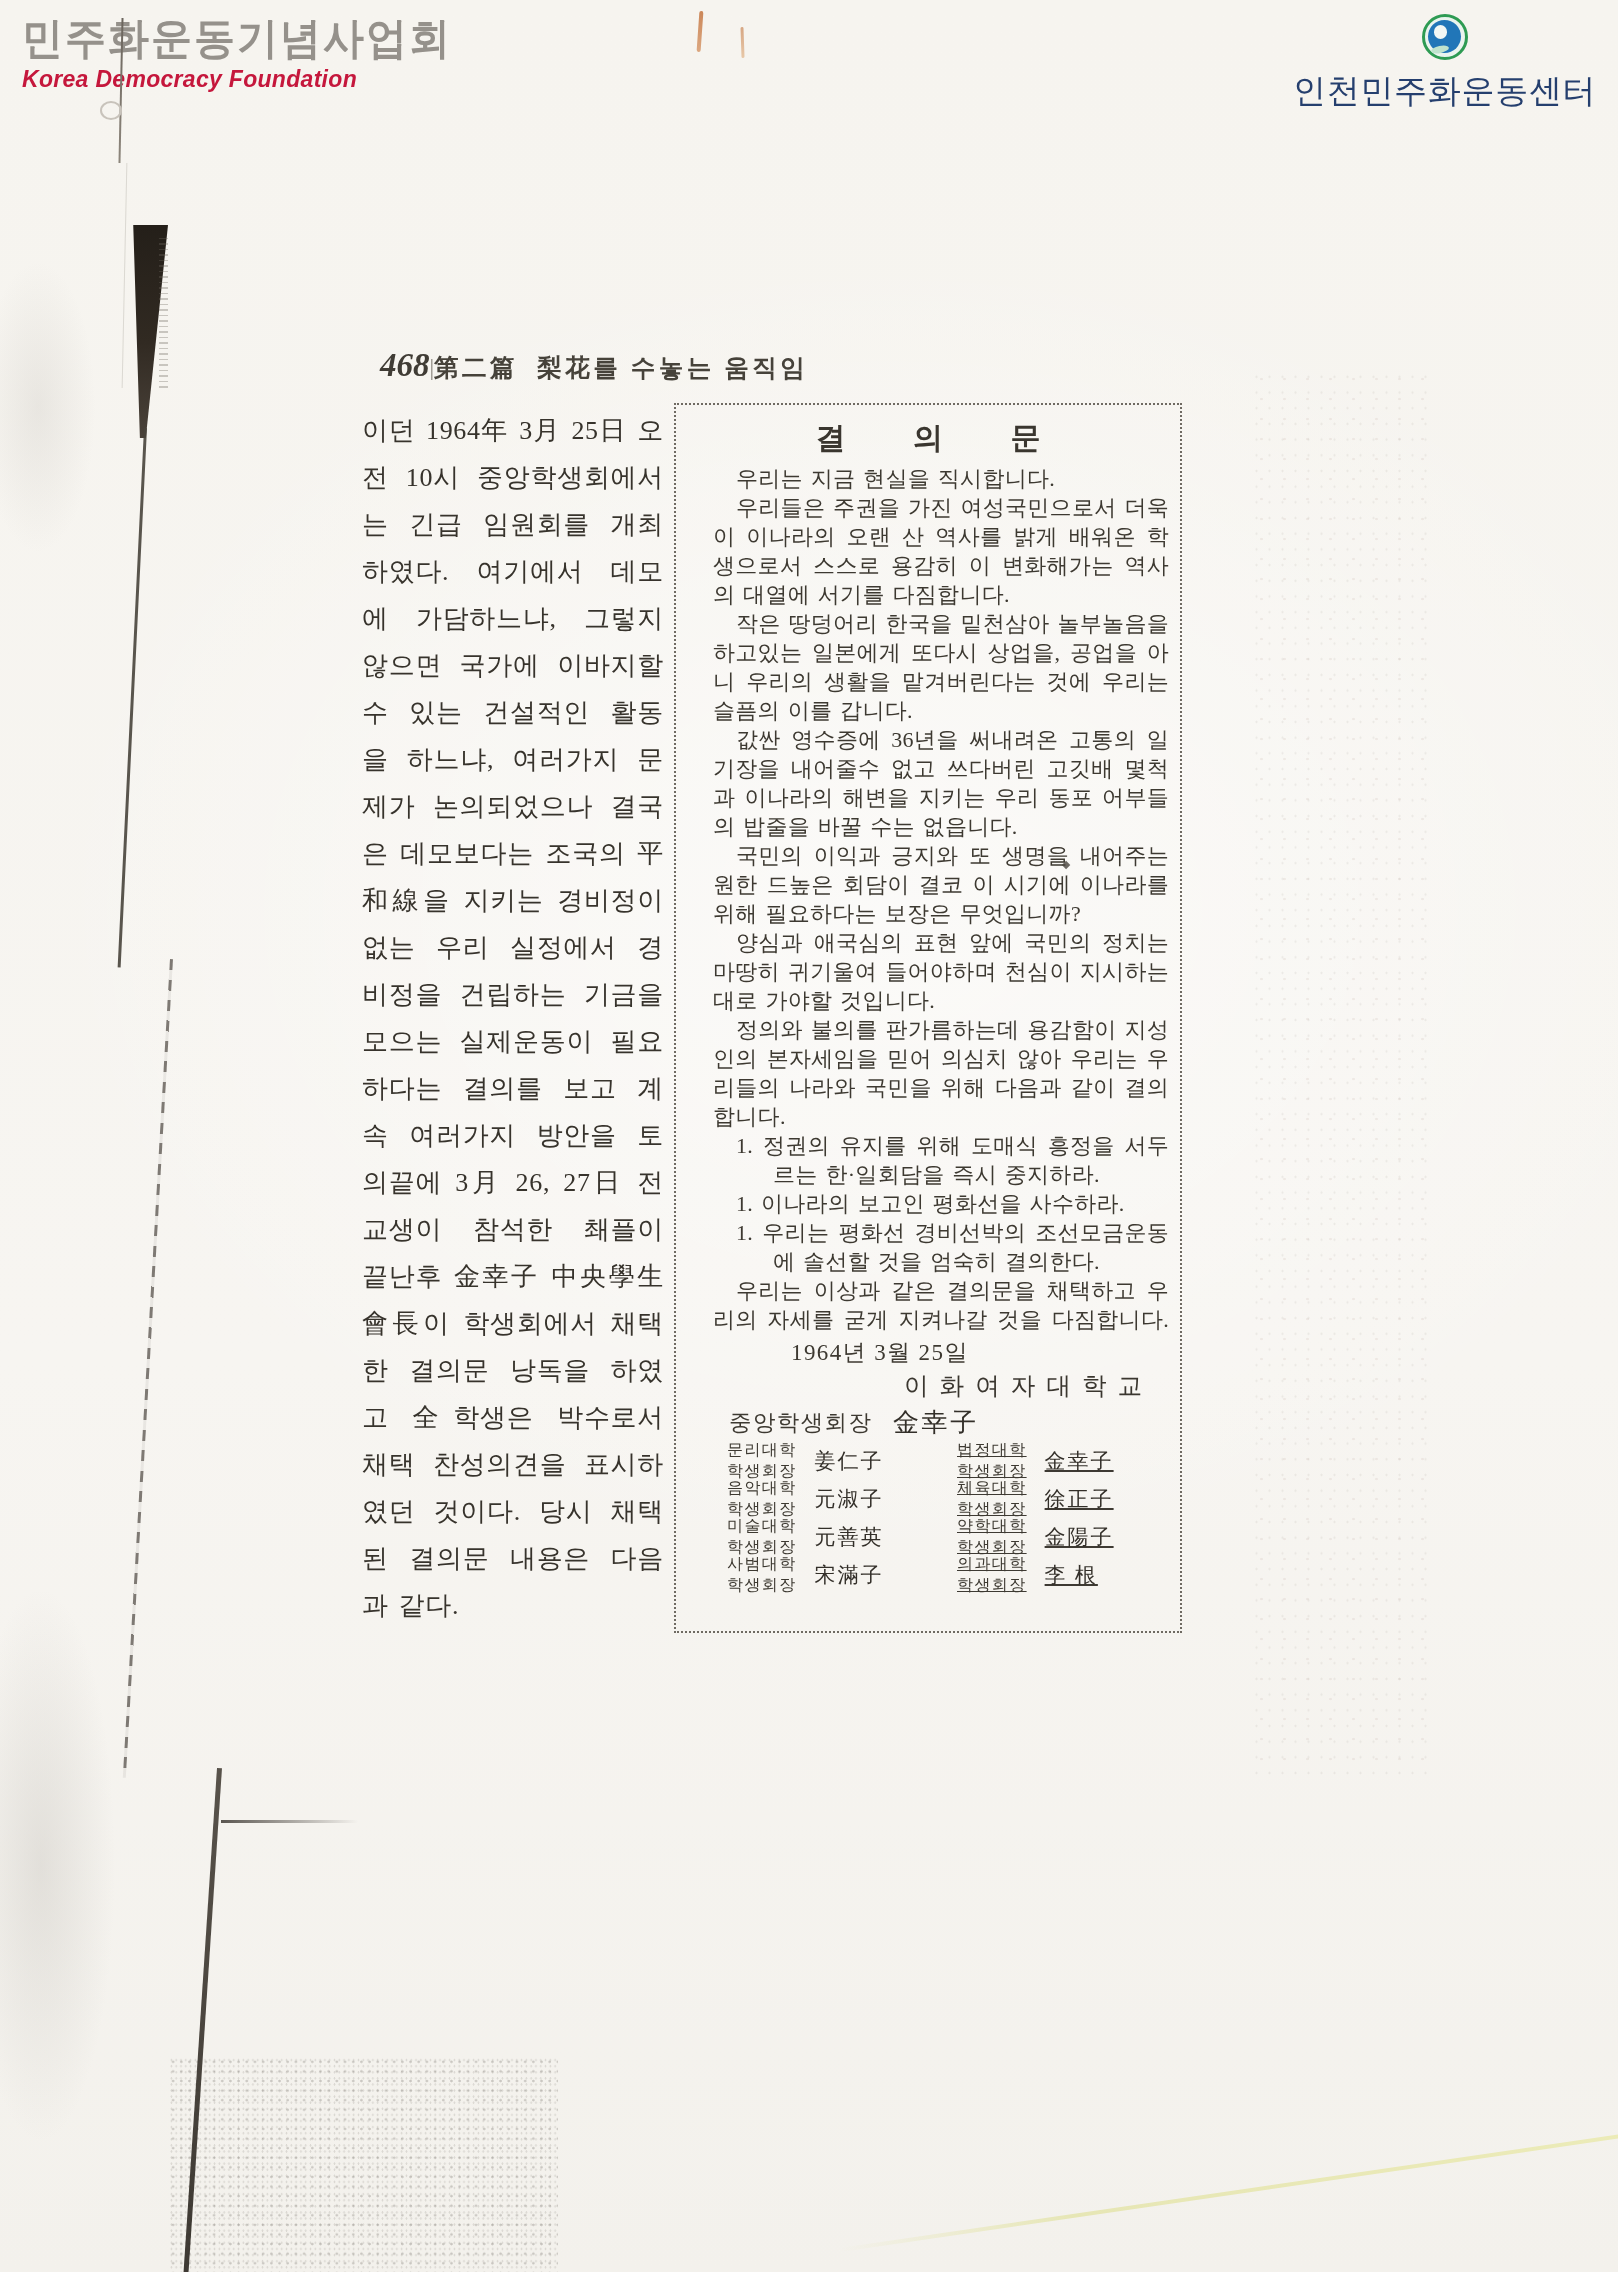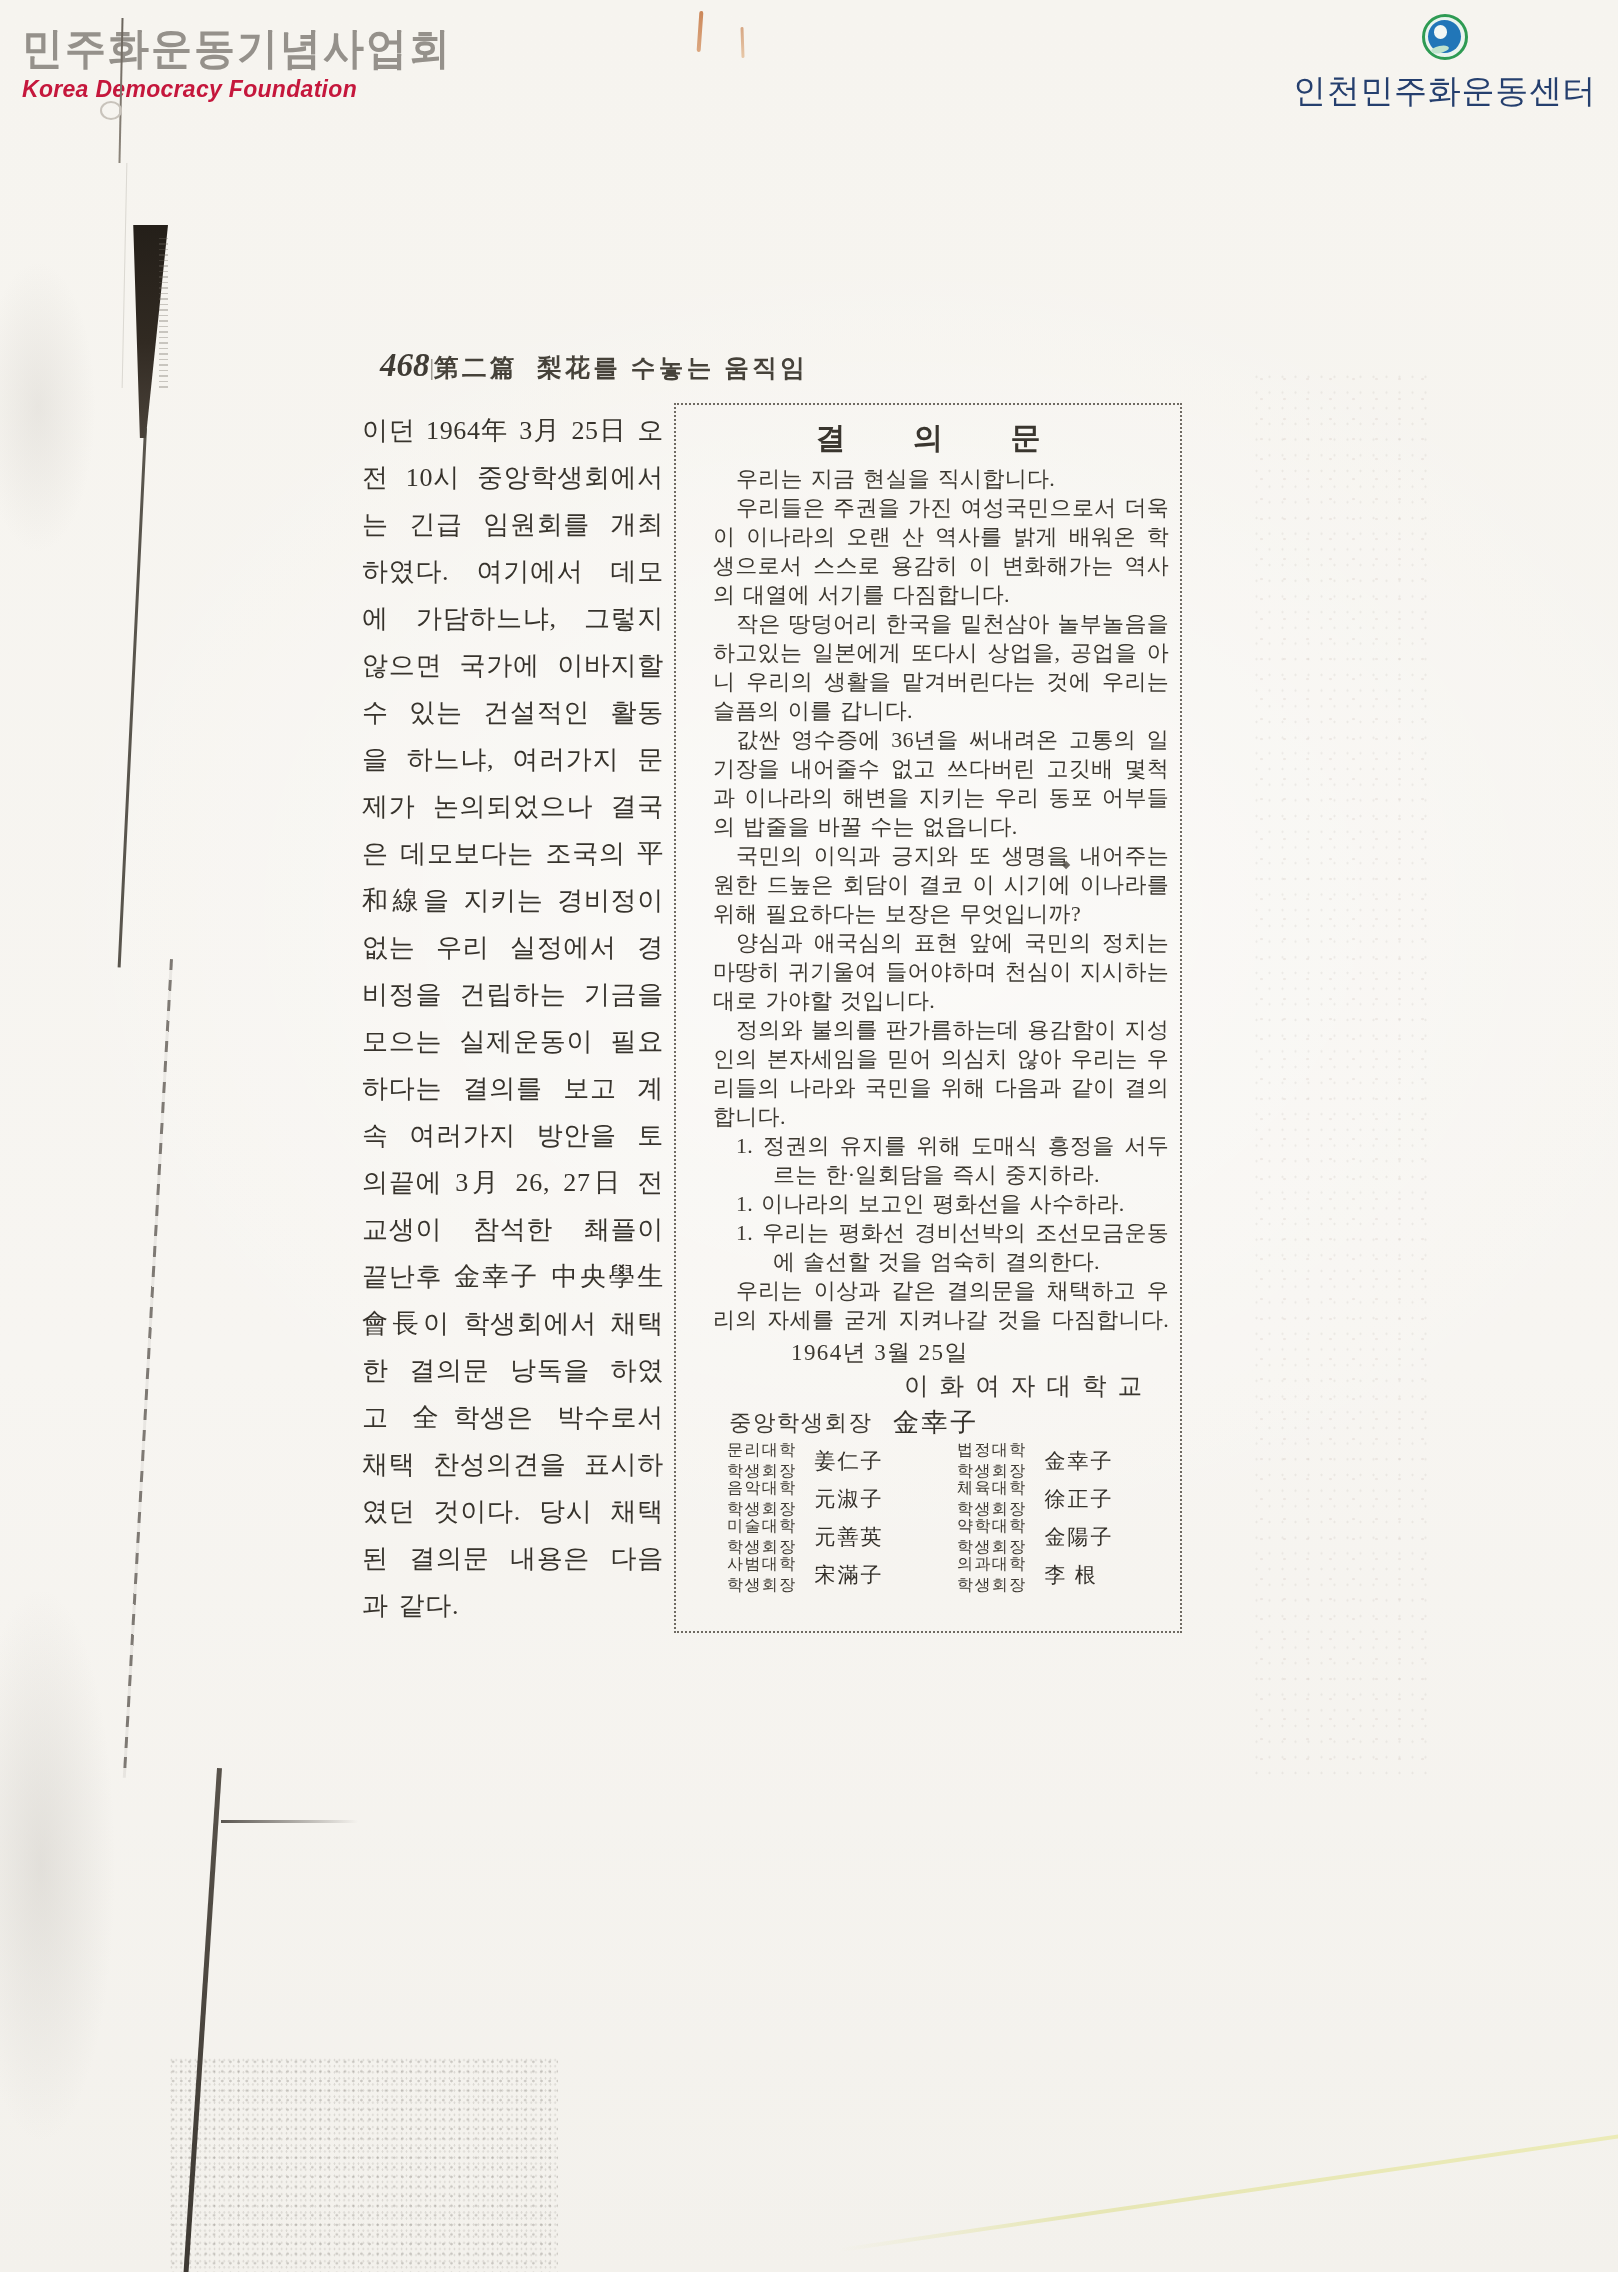--- a/index.html
+++ b/index.html
@@ -7,21 +7,21 @@
     width:1618px;height:2273px;position:relative;overflow:hidden;
     background:
       radial-gradient(ellipse 1230px 957px at 55% 40%, rgba(255,255,255,.55), rgba(255,255,255,0) 70%),
       linear-gradient(180deg,#f6f4ef 0%,#f7f5f1 60%,#f3f1ec 100%);
     font-family:"Liberation Serif","DejaVu Serif",serif;
     color:#3e3a33;
   }
   [data-interactable]{cursor:default;}
 
   
-  .kdf-logo{position:absolute;left:22px;top:26px;z-index:2;}
+  .kdf-logo{position:absolute;left:22px;top:16px;z-index:2;}
   .kdf-kr{
     font-family:"Liberation Serif","DejaVu Serif",serif;
     font-weight:bold;font-size:41px;line-height:44px;color:#95918b;
     letter-spacing:2px;transform:scaleY(1.05);
   }
   .kdf-en{
     font-family:"Liberation Sans","DejaVu Sans",sans-serif;
     font-weight:bold;font-style:italic;font-size:23px;color:#c5173c;margin-top:5.5px;letter-spacing:0.3px;
   }
   .incheon-logo{position:absolute;left:1293px;top:13.7px;z-index:2;display:flex;align-items:center;gap:9.6px;flex-direction:column;}
@@ -71,21 +71,21 @@
   .box-date{font-size:23px;line-height:30px;margin-top:4.1px;padding-left:104px;color:#3d3931;letter-spacing:1.4px;}
   .box-school{font-size:24.6px;line-height:36px;padding-left:217px;color:#3a362f;letter-spacing:11px;}
   .central-row{display:flex;align-items:center;padding-left:42px;height:34px;margin-top:1.4px;}
   .central-title{font-size:22.5px;color:#3d3931;letter-spacing:1.4px;}
   .central-name{font-size:26px;color:#332f29;margin-left:20.5px;letter-spacing:2.7px;}
 
   .sig-grid{margin-top:2.7px;}
   .sig-row{display:flex;height:38px;align-items:center;}
   .sig-cell{display:flex;align-items:center;width:50%;box-sizing:border-box;}
   .sig-cell.c1{padding-left:40px;}
-  .sig-cell.c2{padding-left:29px;}
+  .sig-cell.c2{padding-left:29px;text-decoration:underline;}
   .sig-label{display:flex;flex-direction:column;justify-content:center;}
   .sig-college,.sig-role{font-size:16px;line-height:20.5px;color:#3d3931;letter-spacing:1.4px;}
   .sig-name{font-size:21px;color:#332f29;margin-left:18px;letter-spacing:2px;}
 
   
   .artifact{position:absolute;pointer-events:none;}
   .tick-1{left:698px;top:11px;width:4.1px;height:41px;background:linear-gradient(180deg,#c4743f,#d79a6d);transform:rotate(4deg);border-radius:2px;opacity:.85;z-index:3;}
   .tick-2{left:741px;top:27px;width:2.7px;height:31px;background:linear-gradient(180deg,#cf9368,#e0bironaccent);background:linear-gradient(180deg,#cf9368,#e2b astonish);background:linear-gradient(180deg,#cf9368,#e4bd96);transform:rotate(-2deg);border-radius:1.4px;opacity:.8;z-index:3;}
   .crease-top{left:120px;top:18px;width:2px;height:145px;background:linear-gradient(180deg,#6b655d,#8d867c);transform:rotate(1.2deg);z-index:3;}
   .crease-top2{left:124px;top:163px;width:1.4px;height:225px;background:#8d867c;opacity:.25;transform:rotate(1.2deg);z-index:3;}

